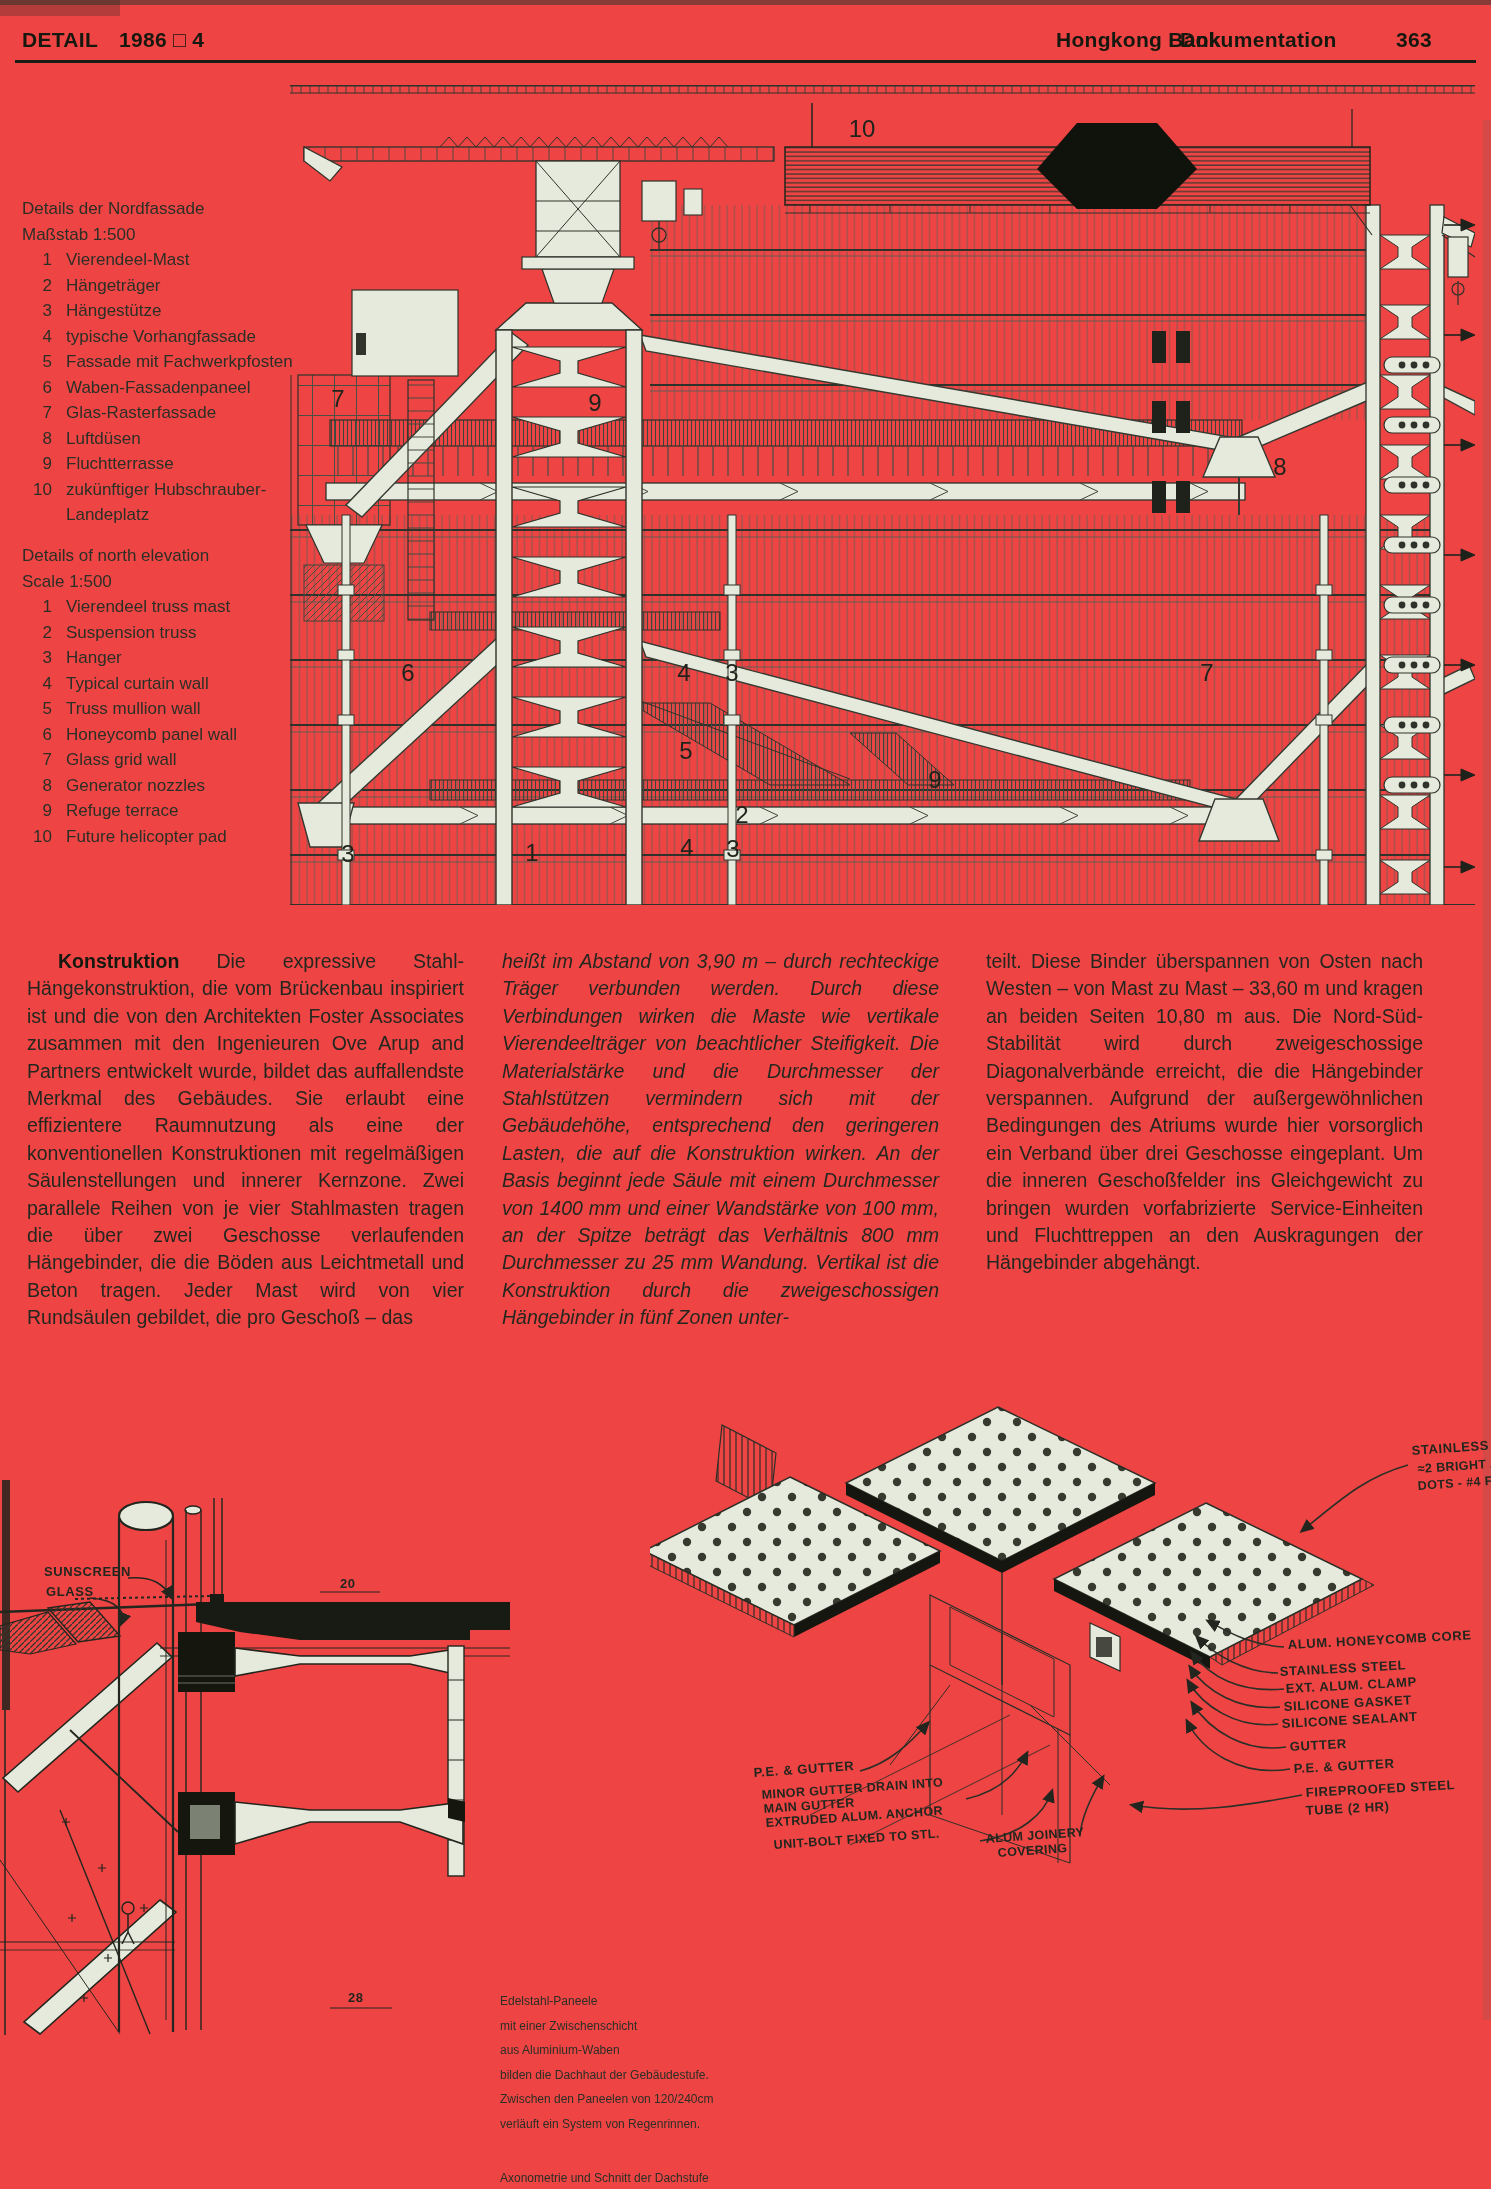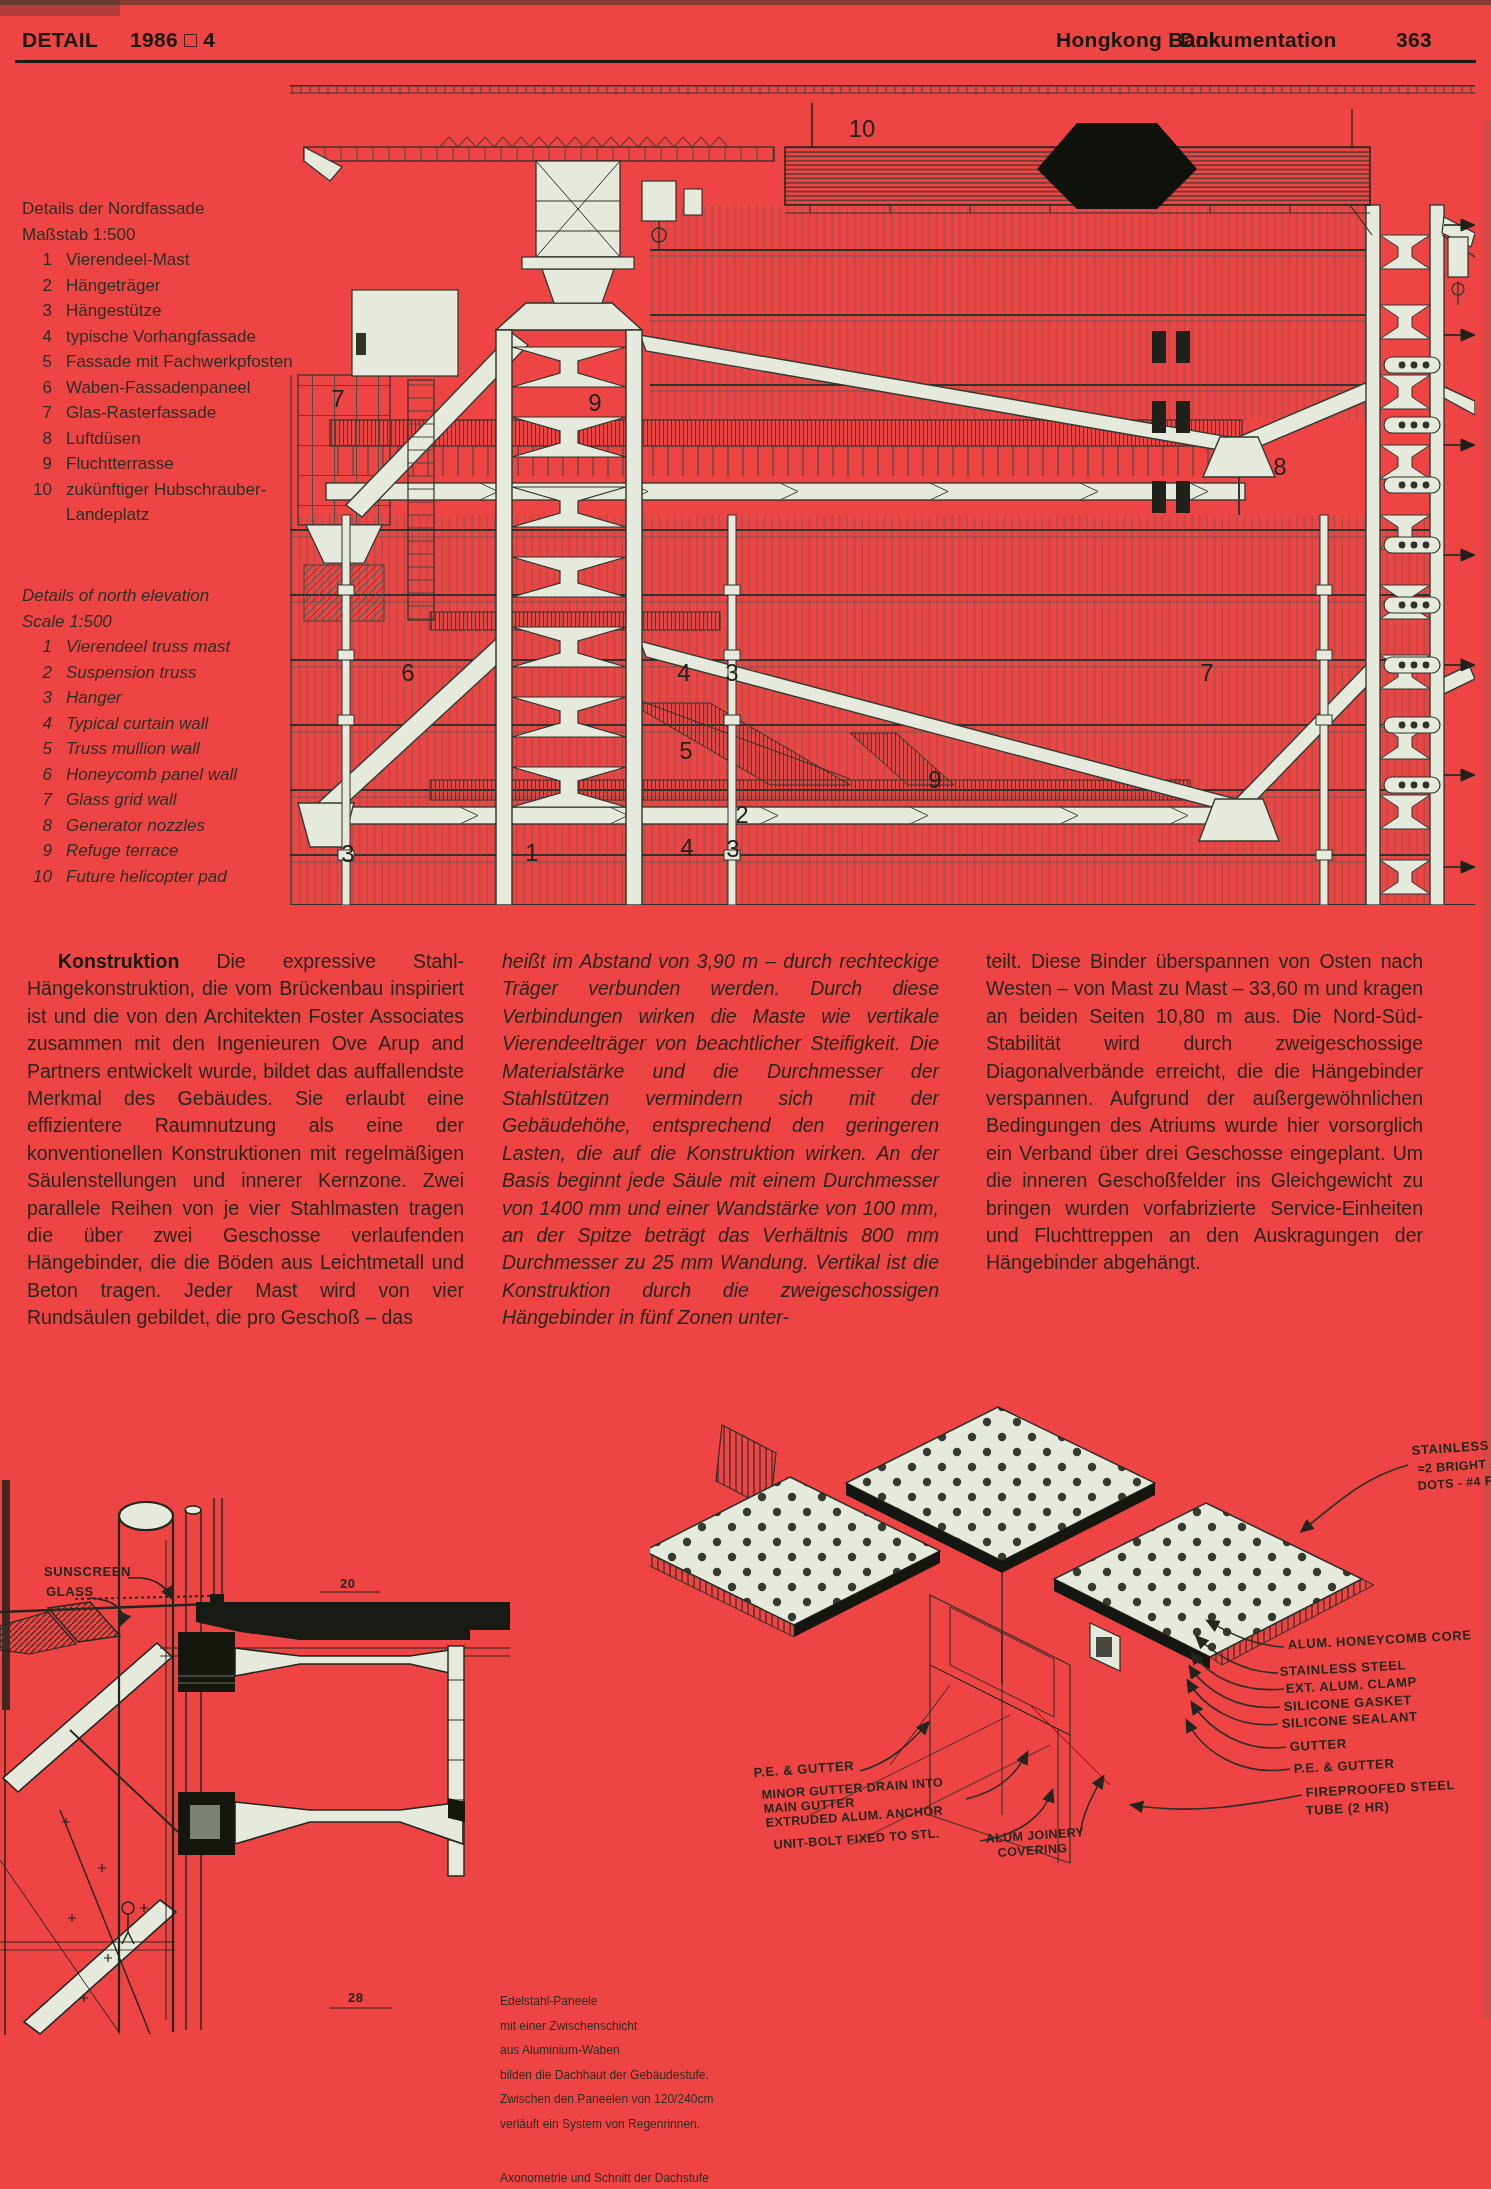--- a/index.html
+++ b/index.html
@@ -10,30 +10,30 @@
     color:#23261e; overflow:hidden;
   }
   
   .scan-top{position:absolute;left:0;top:0;width:1491px;height:5px;background:#31342c;opacity:.55;}
   .scan-corner{position:absolute;left:0;top:0;width:120px;height:16px;background:#2c2e27;opacity:.3;}
   .scan-right{position:absolute;left:1483px;top:120px;width:8px;height:1900px;background:#5e6256;opacity:.18;}
 
   
   .hdr{position:absolute;top:28px;font-weight:bold;font-size:21px;letter-spacing:.3px;color:#15180f;}
   .hdr-journal{left:22px;}
-  .hdr-issue{left:130px;font-weight:bold;}
+  .hdr-issue{left:119px;font-weight:bold;}
   .hdr-project{left:1056px;}
   .hdr-section{left:1180px;}
   .hdr-page{left:1396px;}
   .hdr-rule{position:absolute;left:15px;top:60px;width:1461px;height:3px;background:#1a1d15;}
 
   
   .legend{position:absolute;left:22px;width:285px;font-size:17px;line-height:25.5px;color:#2b2f26;}
   .legend-de{top:196px;}
-  .legend-en{top:543px;font-style:italic;margin-top:40px;}
+  .legend-en{top:543px;}
   .lg-title{margin:0;}
   .lg-item{position:relative;padding-left:44px;}
   .lg-num{position:absolute;left:0;top:0;width:30px;text-align:right;}
 
   
   .col{position:absolute;top:948px;width:437px;font-size:19.5px;line-height:27.4px;
        text-align:justify;color:#24271f;}
   .col b{color:#15180f;margin-left:31px;}
   .col-1{left:27px;} .col-2{left:502px;font-style:italic;} .col-3{left:986px;}
 

